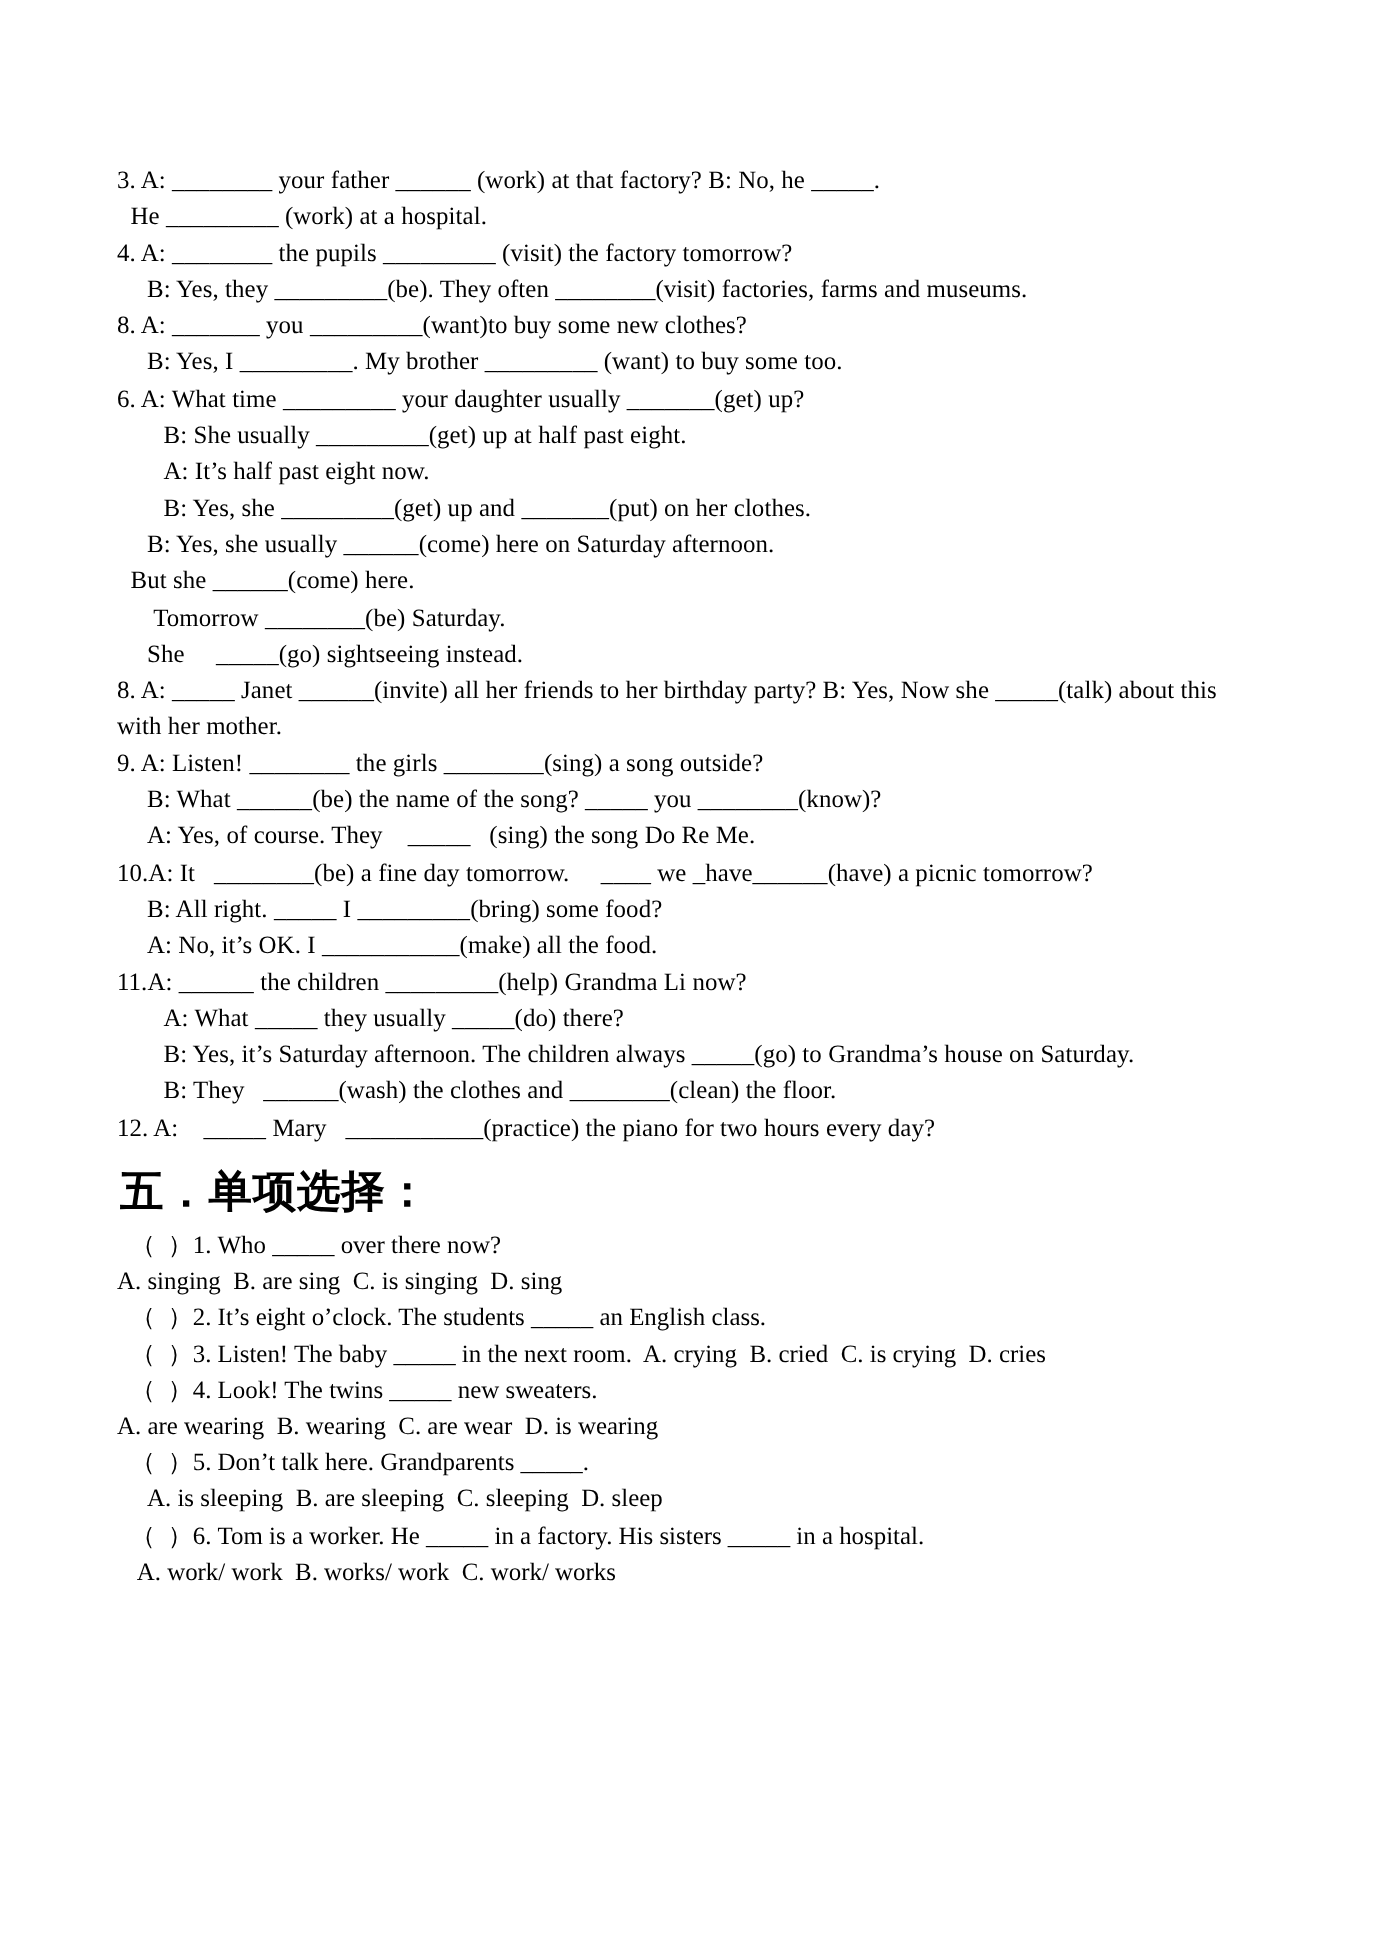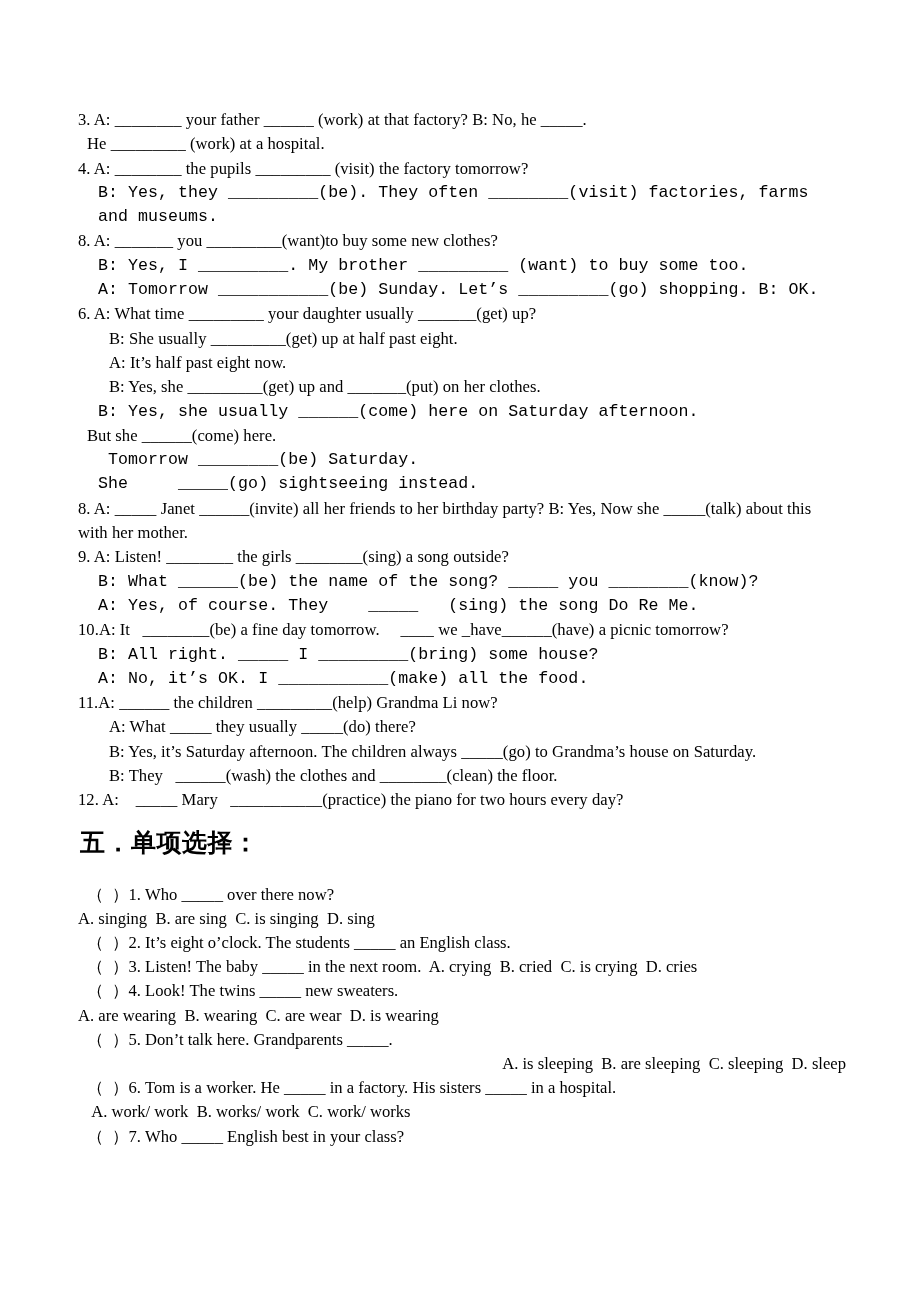--- a/index.html
+++ b/index.html
@@ -31,76 +31,75 @@
   
   .line {
     font-size: 16.6px;
     line-height: 24.3px;
     white-space: pre-wrap;
     letter-spacing: 0.05px;
     text-indent: 0;
   }
   .i0  { padding-left: 0px; }
   .i1  { padding-left: 9px; }
-  .i2  { padding-left: 20px; font-family: Liberation Mono, monospace; }
+  .i2  { padding-left: 20px; }
   .i3  { padding-left: 31px; }
   .justified {
     text-align: justify;
     text-align-last: left;
   }
   
   .section-heading {
     font-family: "DejaVu Sans", "Liberation Sans", sans-serif;
-    font-size: 25px;
+    font-size: 29px;
     font-weight: bold;
     line-height: 34px;
     margin-top: 13px;
-    margin-bottom: 23px;
+    margin-bottom: 7px;
     padding-left: 2px;
     letter-spacing: 0.5px;
   }
   
   .mc {
     font-size: 16.6px;
     line-height: 24.2px;
     white-space: pre-wrap;
   }
   .m0 { padding-left: 0px; }
   .m1 { padding-left: 9px; }
-  .m2 { padding-left: 20px; text-align: right; }
+  .m2 { padding-left: 20px; }
 </style>
 </head>
 <body>
 
 <div class="page">
   <div class="content">
 
     <div>
       <div class="line i0">3. A: ________ your father ______ (work) at that factory? B: No, he _____.</div>
       <div class="line i1">He _________ (work) at a hospital.</div>
       <div class="line i0">4. A: ________ the pupils _________ (visit) the factory tomorrow?</div>
       <div class="line i2">B: Yes, they _________(be). They often ________(visit) factories, farms and museums.</div>
       <div class="line i0">8. A: _______ you _________(want)to buy some new clothes?</div>
       <div class="line i2">B: Yes, I _________. My brother _________ (want) to buy some too.</div>
-      <div class="line i2">A: Tomorrow ___________(be) Sunday. Let’s _________(go) shopping. B: OK.</div>
       <div class="line i0">6. A: What time _________ your daughter usually _______(get) up?</div>
       <div class="line i3">B: She usually _________(get) up at half past eight.</div>
       <div class="line i3">A: It’s half past eight now.</div>
       <div class="line i3">B: Yes, she _________(get) up and _______(put) on her clothes.</div>
       <div class="line i2">B: Yes, she usually ______(come) here on Saturday afternoon.</div>
       <div class="line i1">But she ______(come) here.</div>
       <div class="line i2"> Tomorrow ________(be) Saturday.</div>
       <div class="line i2">She     _____(go) sightseeing instead.</div>
       <div class="line i0 justified">8. A: _____ Janet ______(invite) all her friends to her birthday party? B: Yes, Now she _____(talk) about this</div>
       <div class="line i0">with her mother.</div>
       <div class="line i0">9. A: Listen! ________ the girls ________(sing) a song outside?</div>
       <div class="line i2">B: What ______(be) the name of the song? _____ you ________(know)?</div>
       <div class="line i2">A: Yes, of course. They    _____   (sing) the song Do Re Me.</div>
       <div class="line i0">10.A: It   ________(be) a fine day tomorrow.     ____ we _have______(have) a picnic tomorrow?</div>
-      <div class="line i2">B: All right. _____ I _________(bring) some house?</div>
+      <div class="line i2">B: All right. _____ I _________(bring) some food?</div>
       <div class="line i2">A: No, it’s OK. I ___________(make) all the food.</div>
       <div class="line i0">11.A: ______ the children _________(help) Grandma Li now?</div>
       <div class="line i3">A: What _____ they usually _____(do) there?</div>
       <div class="line i3">B: Yes, it’s Saturday afternoon. The children always _____(go) to Grandma’s house on Saturday.</div>
       <div class="line i3">B: They   ______(wash) the clothes and ________(clean) the floor.</div>
       <div class="line i0">12. A:    _____ Mary   ___________(practice) the piano for two hours every day?</div>
     </div>
 
     <div class="section-heading">五．单项选择：</div>
 
@@ -108,17 +107,16 @@
       <div class="mc m1">（  ）1. Who _____ over there now?</div>
       <div class="mc m0">A. singing  B. are sing  C. is singing  D. sing</div>
       <div class="mc m1">（  ）2. It’s eight o’clock. The students _____ an English class.</div>
       <div class="mc m1">（  ）3. Listen! The baby _____ in the next room.  A. crying  B. cried  C. is crying  D. cries</div>
       <div class="mc m1">（  ）4. Look! The twins _____ new sweaters.</div>
       <div class="mc m0">A. are wearing  B. wearing  C. are wear  D. is wearing</div>
       <div class="mc m1">（  ）5. Don’t talk here. Grandparents _____.</div>
       <div class="mc m2">A. is sleeping  B. are sleeping  C. sleeping  D. sleep</div>
       <div class="mc m1">（  ）6. Tom is a worker. He _____ in a factory. His sisters _____ in a hospital.</div>
       <div class="mc m1"> A. work/ work  B. works/ work  C. work/ works</div>
-      <div class="mc m1">（  ）7. Who _____ English best in your class?</div>
     </div>
 
   </div>
 </div>
 
 </body></html>

